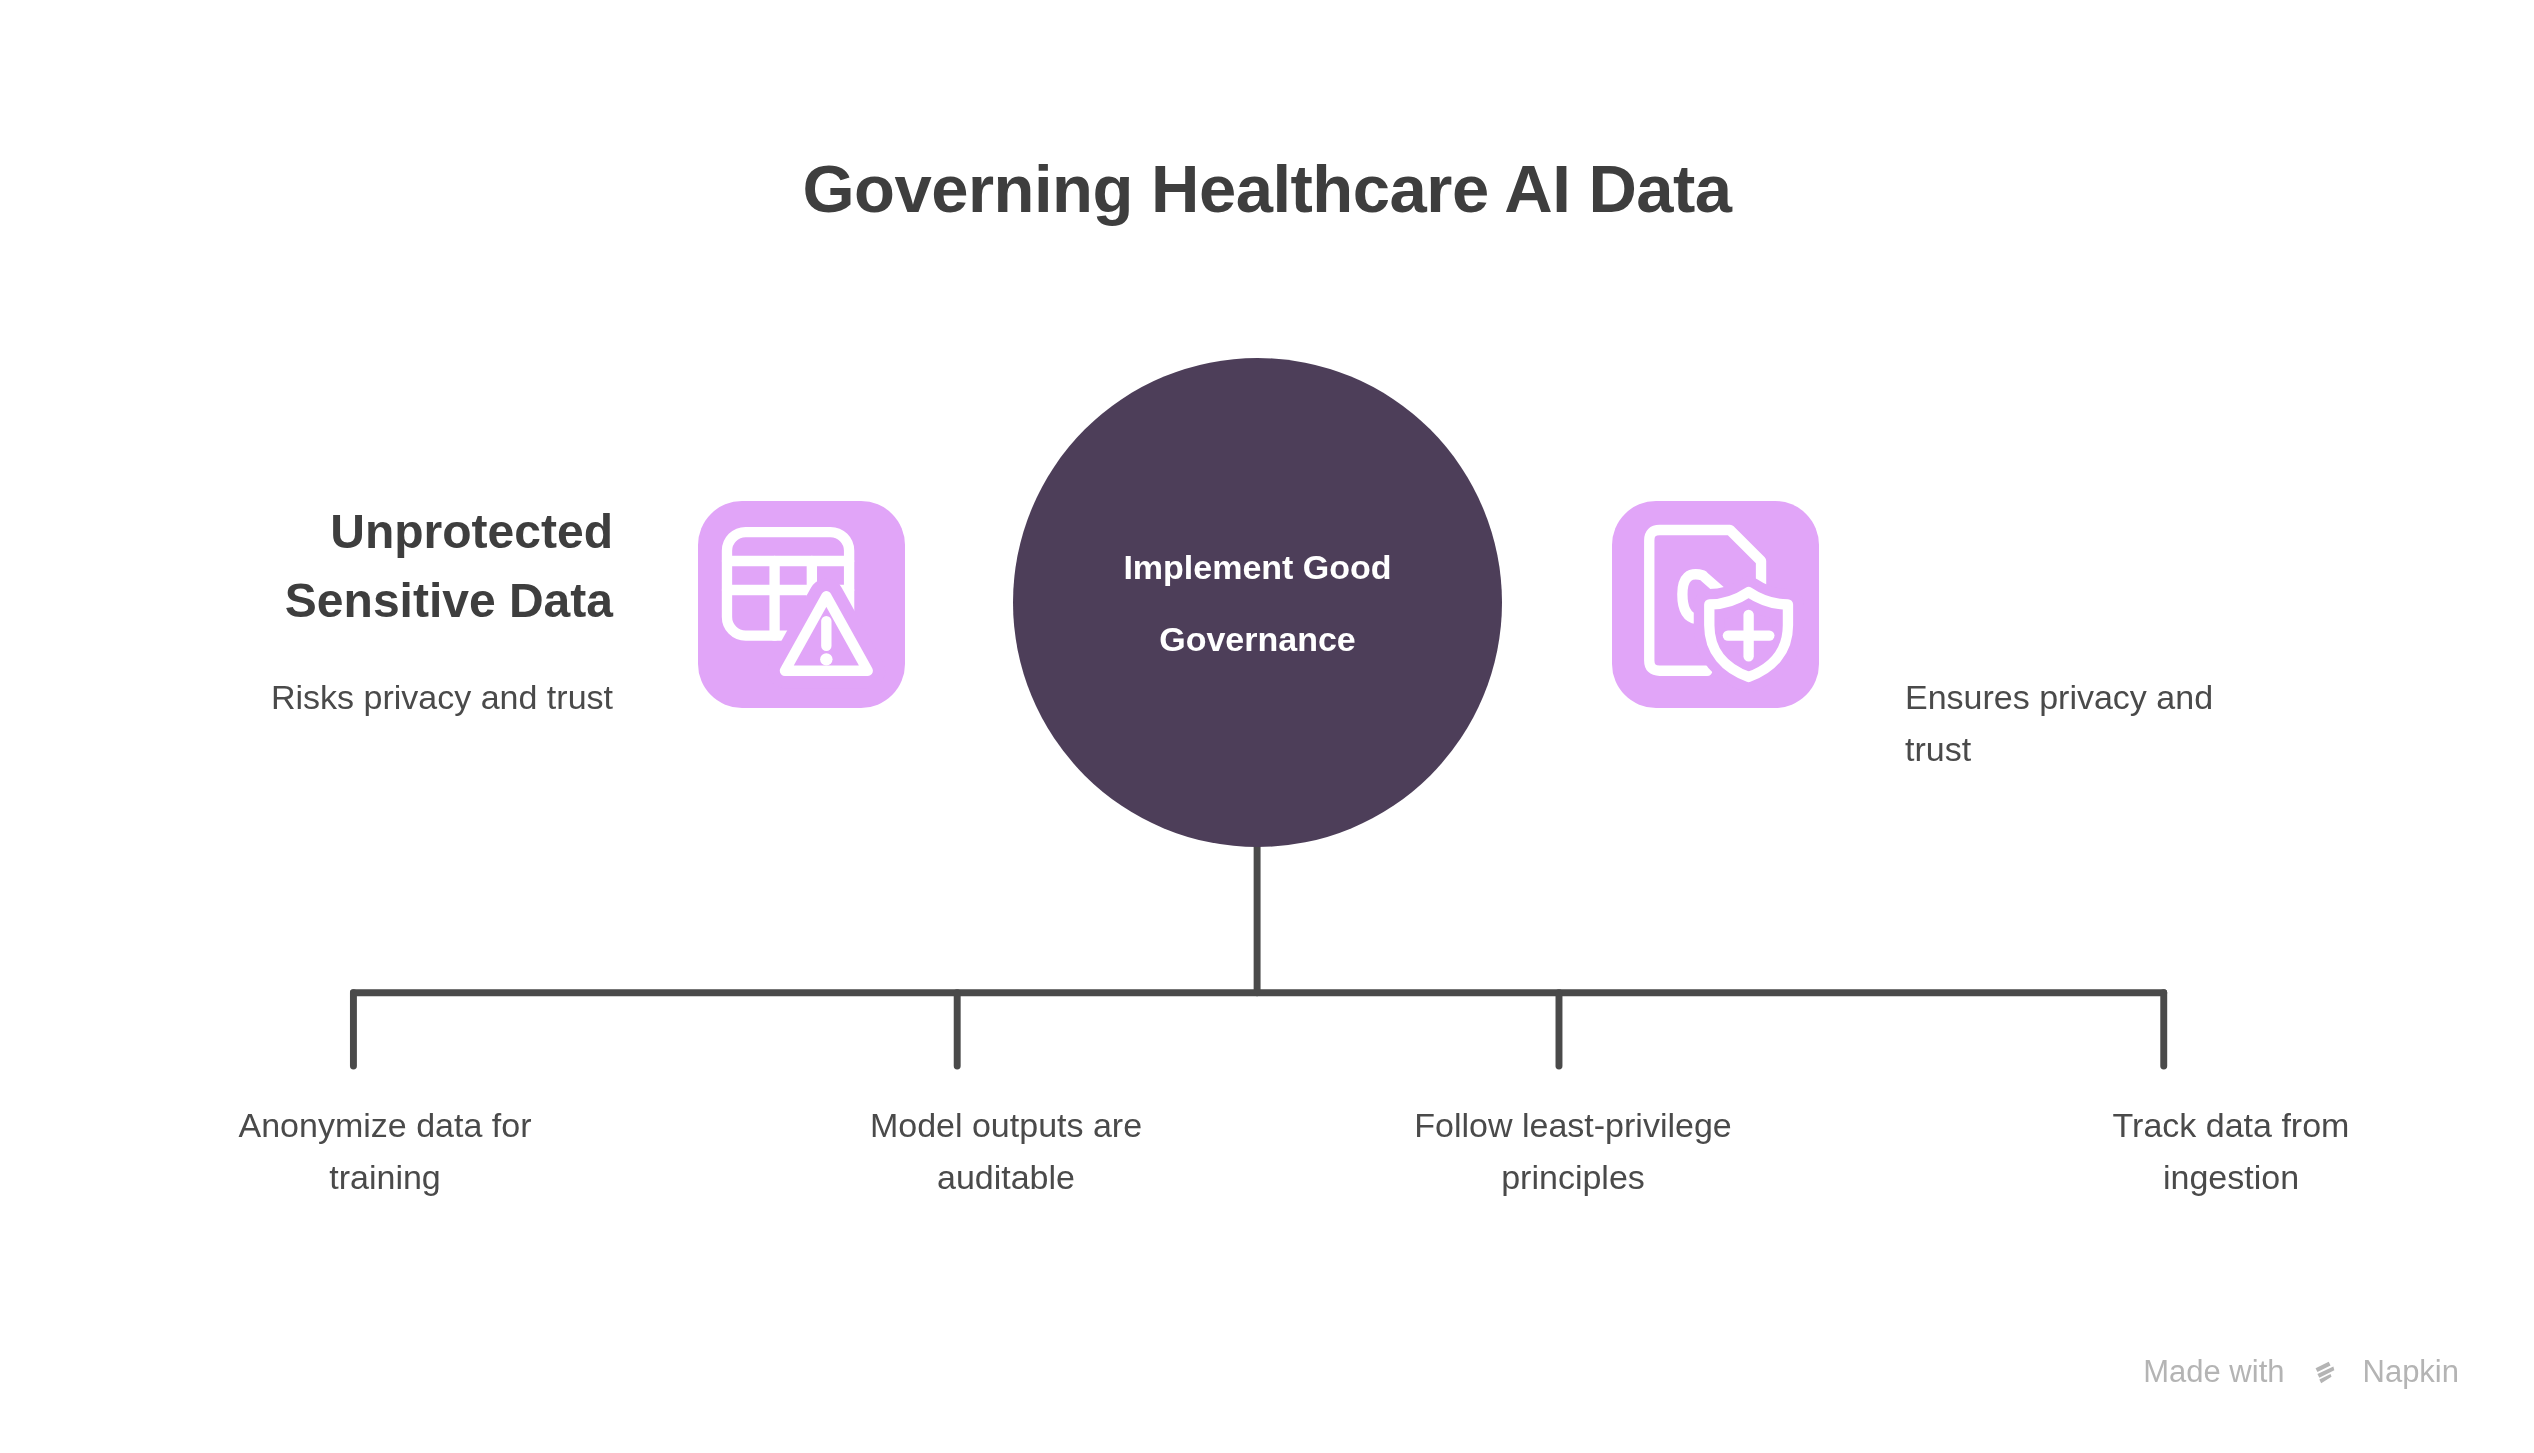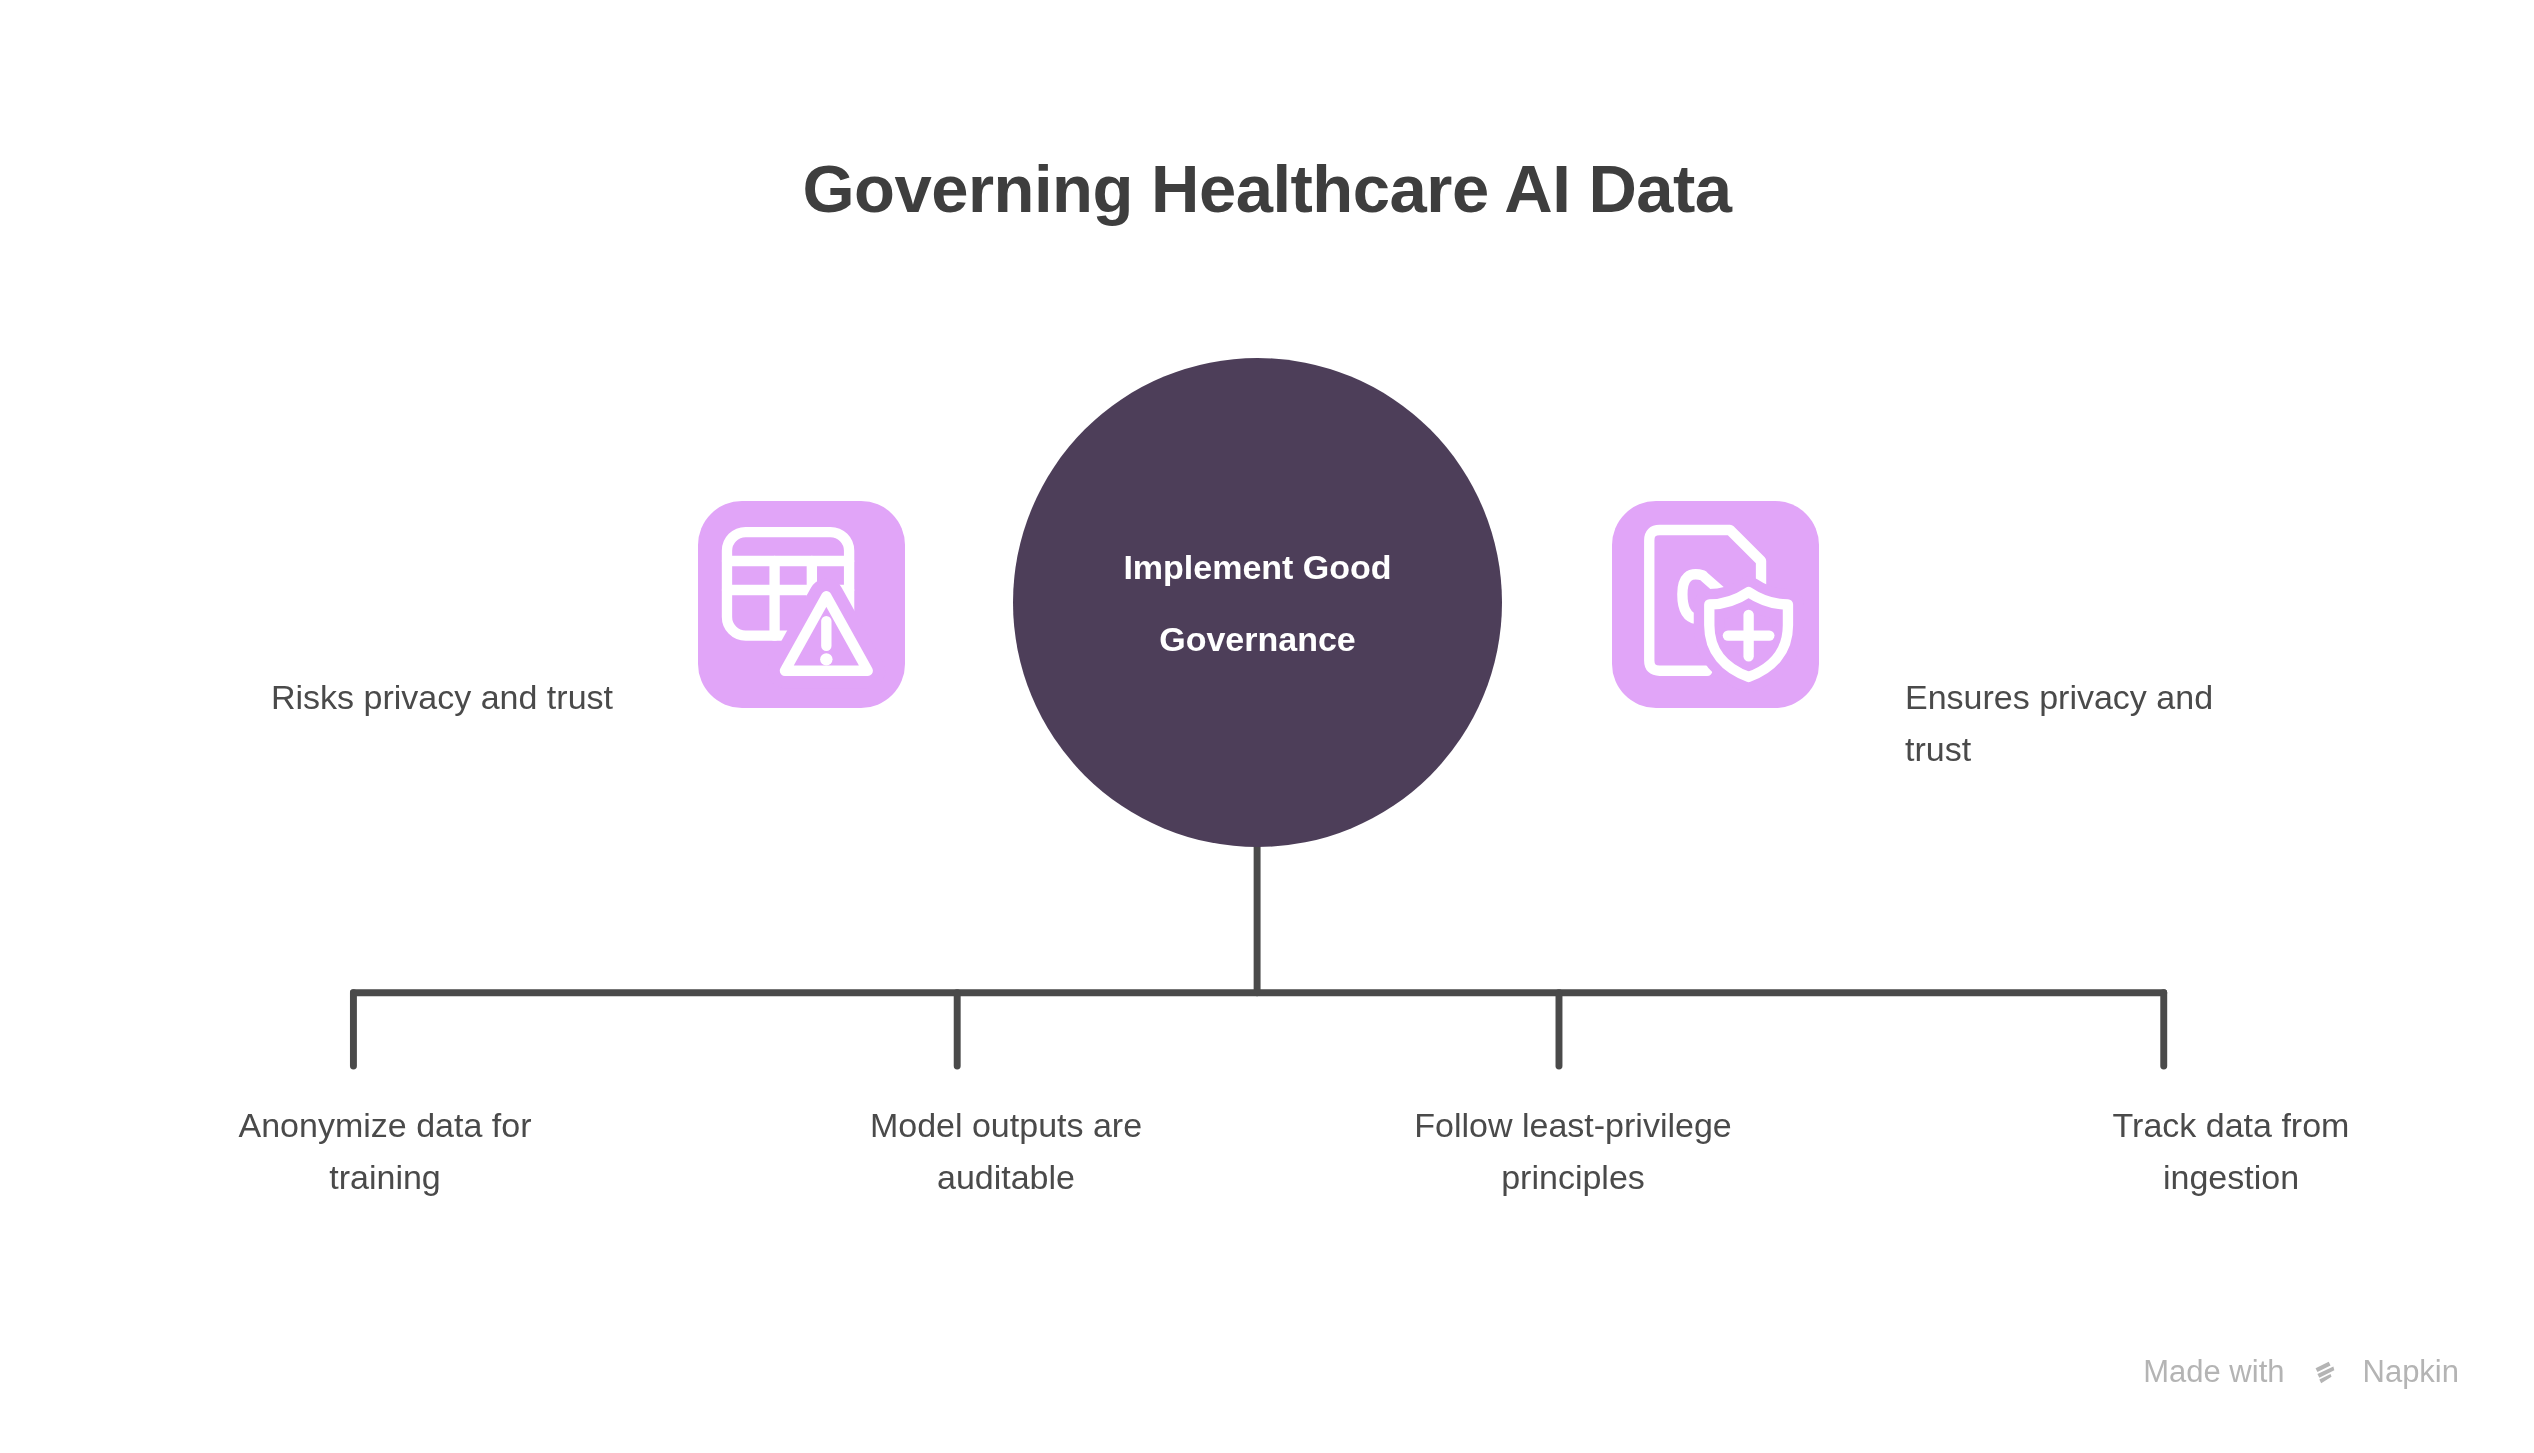--- a/index.html
+++ b/index.html
@@ -108,20 +108,21 @@
       <line x1="967" y1="1003" x2="967" y2="1077"></line>
       <line x1="1575" y1="1003" x2="1575" y2="1077"></line>
       <line x1="2186" y1="1003" x2="2186" y2="1077"></line>
     </g>
   </svg>
 
   <div class="center-circle">
     <div class="label">Implement Good Governance</div>
   </div>
 
+  <div class="side-heading" id="left-heading">Unprotected Sensitive Data</div>
   <div class="side-desc" id="left-desc">Risks privacy and trust</div>
 
   <div class="icon-tile" id="left-icon">
     <svg viewBox="0 0 100 100" width="207" height="207">
       <g stroke="#FFFFFF" stroke-width="5" fill="none" stroke-linecap="round" stroke-linejoin="round">
         <rect x="14" y="15" width="59" height="50" rx="9"></rect>
         <line x1="14" y1="29" x2="73" y2="29"></line>
         <line x1="14" y1="43" x2="73" y2="43"></line>
         <line x1="37" y1="29" x2="37" y2="65"></line>
         <line x1="55" y1="29" x2="55" y2="65"></line>

